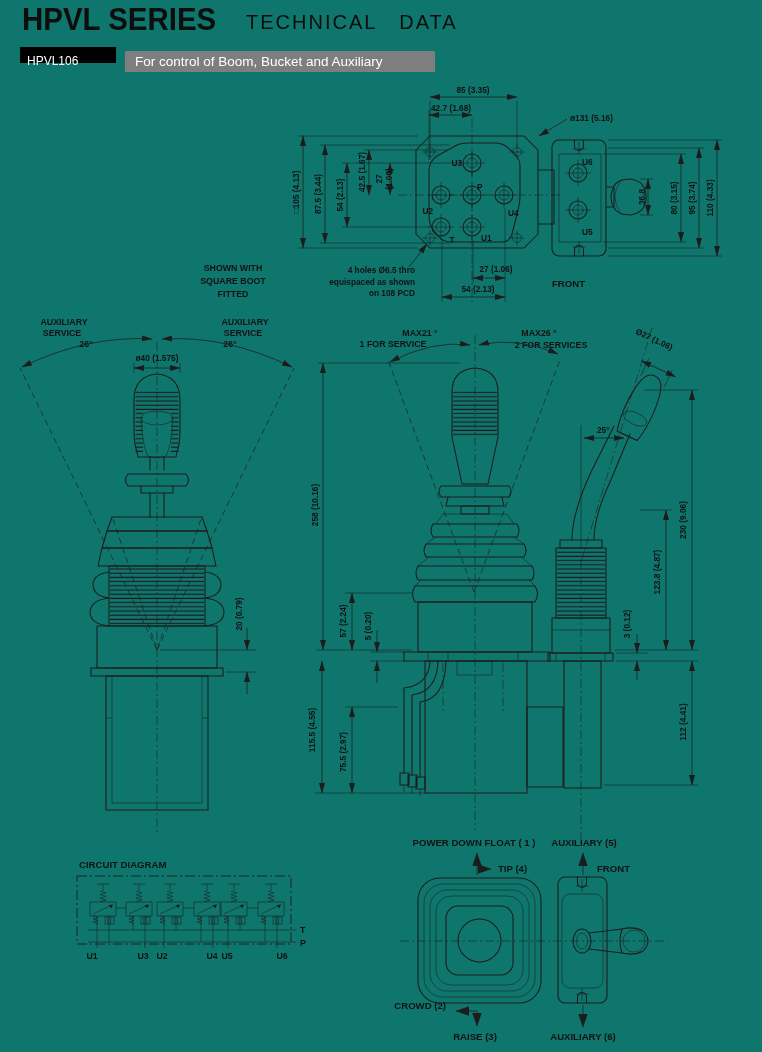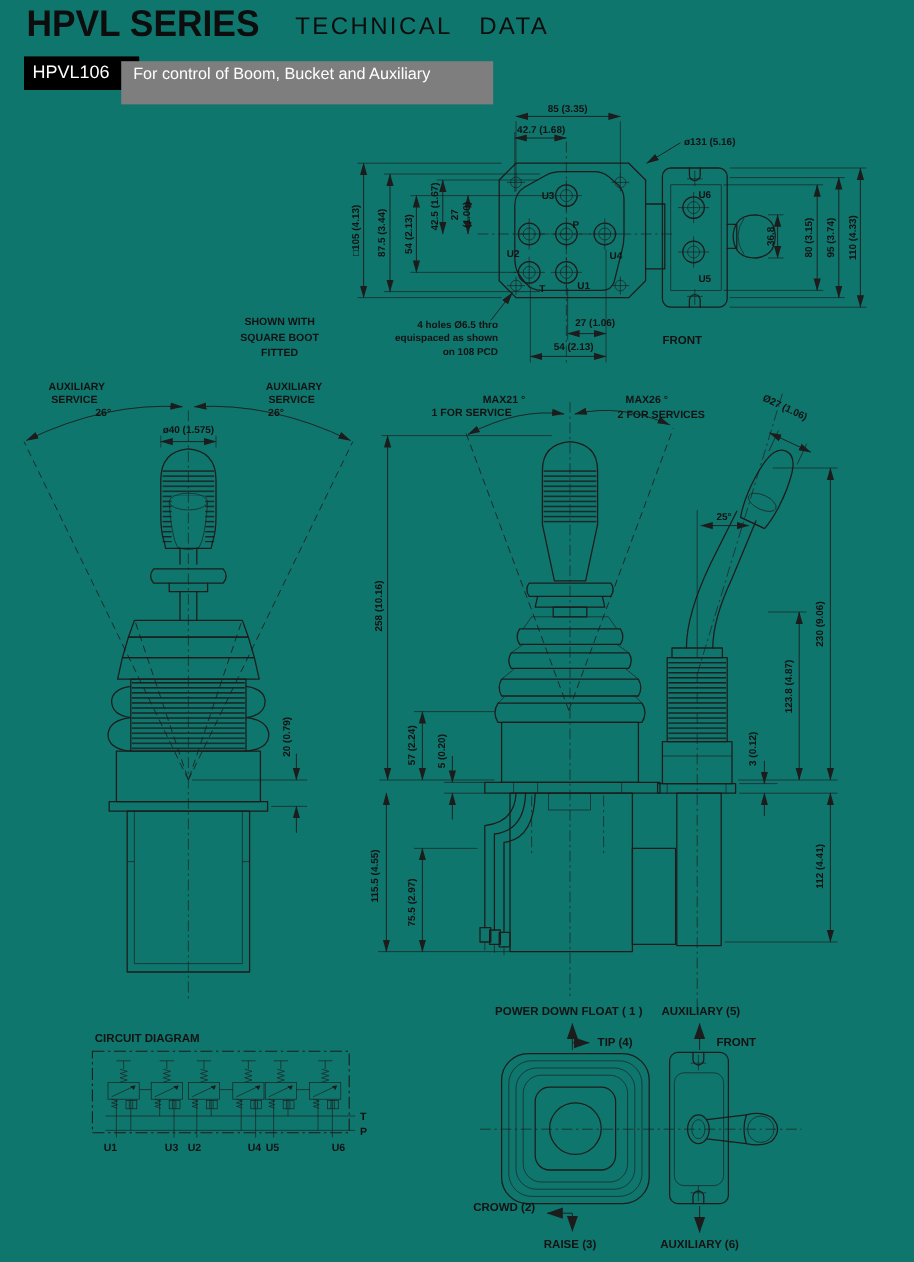--- a/index.html
+++ b/index.html
@@ -4,23 +4,23 @@
 <style>
   html,body{margin:0;padding:0;background:#ffffff;}
   .page{position:relative;width:762px;height:1052px;background:#0f766e;overflow:hidden;
         font-family:"Liberation Sans",sans-serif;}
   
   .series-title{position:absolute;left:22px;top:2px;margin:0;font-size:31px;font-weight:700;
         color:#0d0d0d;letter-spacing:0px;transform:scaleX(.95);transform-origin:left top;
         font-family:"Liberation Sans",sans-serif;}
   .doc-title{position:absolute;left:246px;top:11px;font-size:20px;font-weight:400;color:#0d0d0d;
         letter-spacing:2px;white-space:pre;}
-  .model-badge{position:absolute;left:20px;top:47px;width:96px;height:28px;background:#000;
-        color:#fff;font-size:15px;line-height:28px;padding-left:7px;box-sizing:border-box;}
-  .model-desc{position:absolute;left:101px;top:51px;width:310px;height:36px;background:#7e7e7e;
+  .model-badge{position:absolute;left:20px;top:47px;width:96px;height:16px;background:#000;
+        color:#fff;font-size:12px;line-height:28px;padding-left:7px;box-sizing:border-box;}
+  .model-desc{position:absolute;left:125px;top:51px;width:310px;height:21px;background:#7e7e7e;
         color:#fff;font-size:13.5px;line-height:21px;padding-left:10px;box-sizing:border-box;}
   
   svg{position:absolute;left:0;top:0;}
   .o{fill:none;stroke:#1c1c1c;stroke-width:1.05;stroke-linejoin:round;stroke-linecap:round;}
   .t{fill:none;stroke:#1c1c1c;stroke-width:.55;}
   .d{fill:none;stroke:#1c1c1c;stroke-width:.75;}
   .cl{fill:none;stroke:#1c1c1c;stroke-width:.55;stroke-dasharray:9 3 2 3;}
   .dsh{fill:none;stroke:#1c1c1c;stroke-width:.7;stroke-dasharray:6 4;}
   .dbx{fill:none;stroke:#1c1c1c;stroke-width:.9;stroke-dasharray:10 3 2 3;}
   text{fill:#121212;font-family:"Liberation Sans",sans-serif;}

